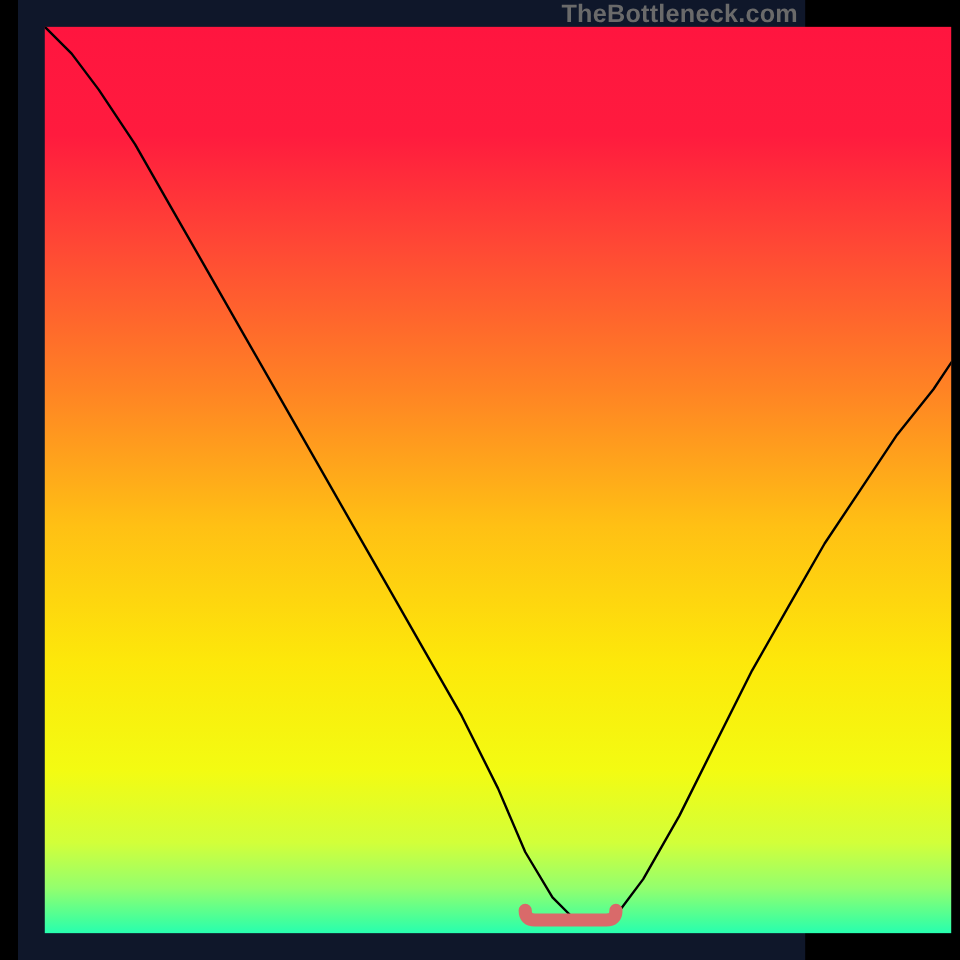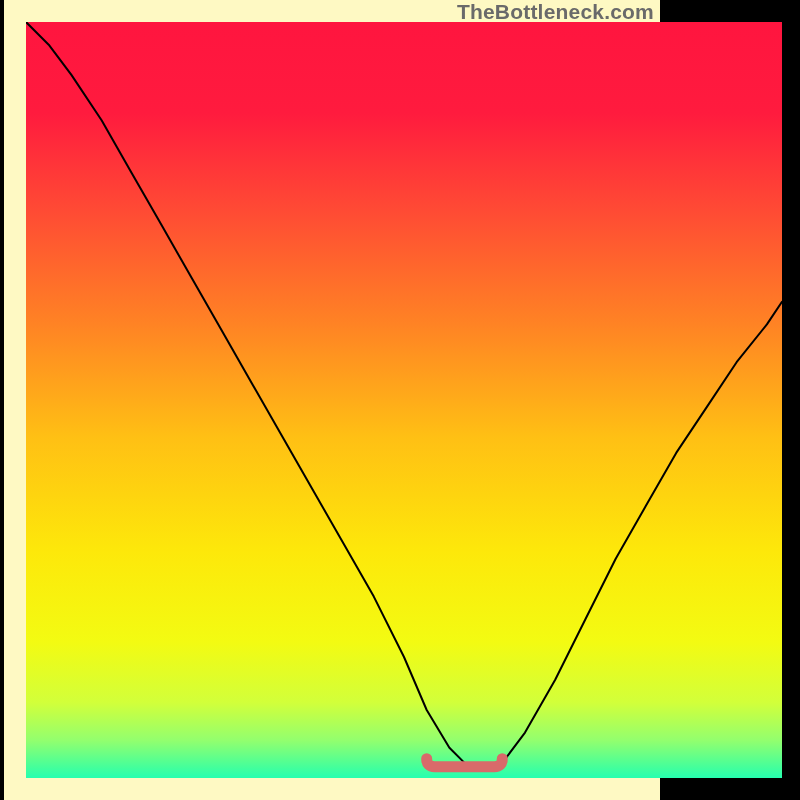--- a/index.html
+++ b/index.html
@@ -5,25 +5,25 @@
   html, body {
     margin: 0;
     padding: 0;
     width: 800px;
     height: 800px;
     background: #000;
     overflow: hidden;
   }
   .frame {
     position: absolute;
-    left: 4px;
+    left: 15px;
     top: 0;
     width: 656px;
     height: 800px;
-    background: #fef9c3;
+    background: #0f172a;
   }
   .plot {
     position: absolute;
     left: 22px;
     top: 22px;
     width: 756px;
     height: 756px;
     overflow: hidden;
   }
   .gradient {

